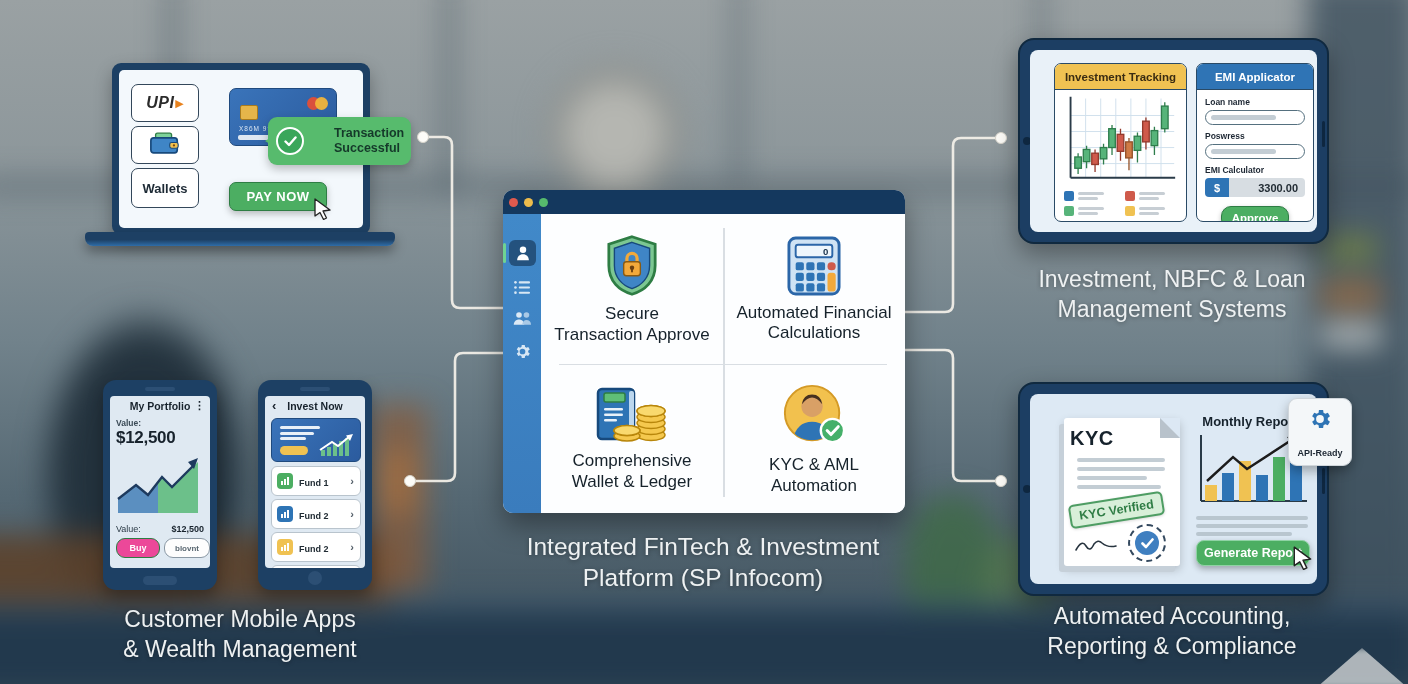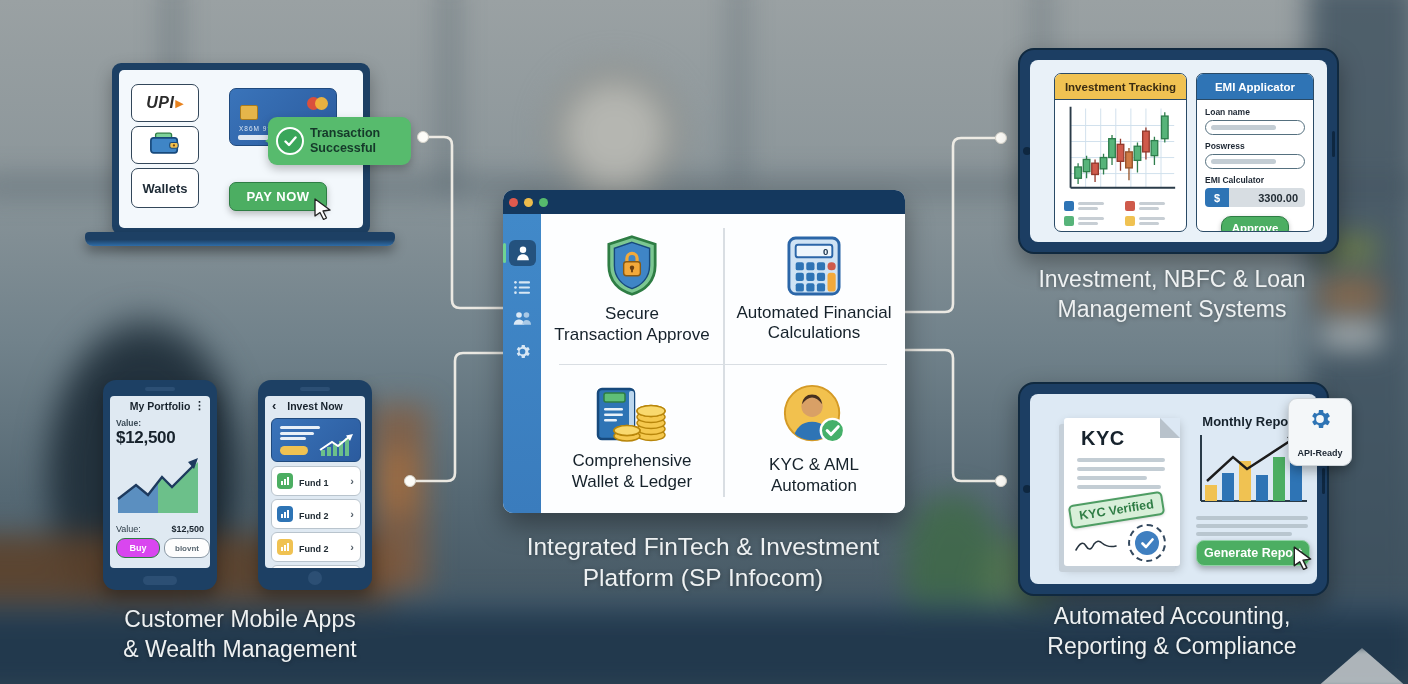--- a/index.html
+++ b/index.html
@@ -21,39 +21,39 @@
   .laptop .screen{position:absolute;left:34px;top:10px;width:244px;height:158px;background:#f3f8fc;border-radius:5px;overflow:visible;}
   .laptop .base{position:absolute;left:0;top:172px;width:310px;height:14px;border-radius:4px 4px 8px 8px;background:linear-gradient(180deg,#1d4064 0%,#1d4064 55%,#2f6da8 100%);box-shadow:0 6px 12px rgba(0,0,0,.35);}
   .pm-box{position:absolute;left:12px;width:66px;background:#fff;border:1.6px solid #33475a;border-radius:7px;display:flex;align-items:center;justify-content:center;}
   .upi-text{font-style:italic;font-weight:800;font-size:16px;letter-spacing:.5px;color:#2b2b2b;}
   .upi-arrow{color:#e8821d;font-size:11px;margin-left:1px;}
   .card{position:absolute;left:110px;top:18px;width:106px;height:56px;border-radius:7px;background:linear-gradient(135deg,#3a74ba,#2b5b9e);border:1.5px solid #1f4a7e;}
   .chip{position:absolute;left:10px;top:16px;width:16px;height:13px;border-radius:2px;background:#e5b54a;border:1px solid #a87b1e;}
   .mc{position:absolute;border-radius:50%;width:13px;height:13px;}
   .card-num{position:absolute;left:9px;top:36px;font-size:6.5px;letter-spacing:1px;color:#d7e4f2;}
   .card-stripe{position:absolute;left:8px;top:46px;width:62px;height:5px;border-radius:2px;background:#dfe8f2;}
-  .bubble{position:absolute;left:183px;top:57px;width:143px;height:48px;background:#57bb6d;border-radius:9px;z-index:3;display:flex;align-items:center;box-shadow:0 4px 10px rgba(0,0,0,.25);}
+  .bubble{position:absolute;left:183px;top:57px;width:143px;height:48px;background:#57bb6d;border-radius:9px;z-index:3;display:flex;align-items:center;box-shadow:0 4px 10px rgba(0,0,0,.25);gap:24px;}
   .bubble:before{content:"";position:absolute;left:-9px;top:18px;border:6px solid transparent;border-right:10px solid #57bb6d;}
   .toast-check{width:24px;height:24px;border-radius:50%;background:#3aa65a;border:2.5px solid #fff;margin:0 6px 0 8px;display:flex;align-items:center;justify-content:center;flex:none;}
   .toast-text{font-size:12.5px;font-weight:700;color:#15392a;line-height:1.2;}
   .paybtn{position:absolute;left:110px;top:112px;width:96px;height:27px;background:#4cae62;border:1.6px solid #2e7d44;border-radius:7px;color:#fff;font-weight:800;font-size:13px;letter-spacing:.5px;display:flex;align-items:center;justify-content:center;box-shadow:0 3px 7px rgba(0,0,0,.25);}
   .cursor{position:absolute;width:20px;height:22px;z-index:6;}
   
   .phone{position:absolute;width:114px;height:210px;background:#1d4064;border-radius:13px;z-index:10;box-shadow:0 8px 16px rgba(0,0,0,.3);}
   .phone .speaker{position:absolute;top:7px;left:50%;transform:translateX(-50%);width:30px;height:4px;border-radius:2px;background:#2c5overflow4;background:#2c4f74;}
   .phone .pscreen{position:absolute;left:7px;top:16px;width:100px;height:172px;background:#dfe9f2;border-radius:4px;overflow:hidden;}
   .phone .homebar{position:absolute;bottom:5px;left:50%;transform:translateX(-50%);width:34px;height:9px;border-radius:5px;background:#2c4f74;}
   .p1-head{position:absolute;left:0;top:4px;width:100%;text-align:center;font-size:10.5px;font-weight:700;color:#17222c;}
   .kebab{position:absolute;right:5px;top:3px;font-size:11px;color:#17222c;font-weight:700;}
   .p1-vlabel{position:absolute;left:6px;top:22px;font-size:8.5px;color:#3a4a56;font-weight:600;}
   .p1-value{position:absolute;left:6px;top:32px;font-size:17px;font-weight:800;color:#17222c;letter-spacing:-.3px;}
   .p1-chart{position:absolute;left:4px;top:58px;}
   .p1-row{position:absolute;left:6px;right:6px;top:128px;display:flex;justify-content:space-between;font-size:9px;color:#2b3a46;}
   .p1-row b{color:#17222c;}
-  .btn-buy{position:absolute;left:6px;top:142px;width:42px;height:18px;background:#d946ef;border:1.4px solid #2e7d44;border-radius:9px;color:#fff;font-size:9px;font-weight:800;display:flex;align-items:center;justify-content:center;}
+  .btn-buy{position:absolute;left:6px;top:142px;width:42px;height:18px;background:#ec4899;border:1.4px solid #2e7d44;border-radius:9px;color:#fff;font-size:9px;font-weight:800;display:flex;align-items:center;justify-content:center;}
   .btn-ghost{position:absolute;left:54px;top:142px;width:44px;height:18px;background:#fdfdfd;border:1.3px solid #8a98a4;border-radius:9px;color:#5a6872;font-size:8px;font-weight:700;display:flex;align-items:center;justify-content:center;}
   .p2-back{position:absolute;left:7px;top:2px;font-size:13px;font-weight:800;color:#17222c;}
   .p2-card{position:absolute;left:6px;top:22px;width:88px;height:42px;background:linear-gradient(135deg,#3a74ba,#2b5b9e);border-radius:6px;border:1px solid #1f4a7e;}
   .p2-line{position:absolute;height:3px;border-radius:2px;background:#e8f0f8;}
   .p2-pill{position:absolute;left:8px;top:27px;width:28px;height:9px;border-radius:5px;background:#f0c252;}
   .fund-row{position:absolute;left:6px;width:88px;height:28px;background:#fff;border:1.2px solid #b9c4cd;border-radius:6px;display:flex;align-items:center;}
   .fund-ic{width:16px;height:16px;border-radius:4px;margin:0 6px 0 5px;flex:none;display:flex;align-items:center;justify-content:center;}
   .fund-lab{font-size:9px;font-weight:700;color:#202b33;}
   .fund-ul{width:28px;height:2px;background:#c3cdd4;border-radius:1px;margin-top:2px;}
   .fund-ch{margin-left:auto;margin-right:6px;font-size:11px;font-weight:700;color:#55606a;}
@@ -85,21 +85,21 @@
   .emi-cur{width:24px;background:#2e74b5;color:#fff;font-weight:800;font-size:11px;display:flex;align-items:center;justify-content:center;}
   .emi-amt{flex:1;background:#d7dde2;color:#222c34;font-weight:800;font-size:11px;display:flex;align-items:center;justify-content:flex-end;padding-right:7px;}
   .approve{margin:9px auto 0;width:66px;height:21px;background:#4cae62;border:1.6px solid #2e7d44;border-radius:10px;color:#fff;font-size:11.5px;font-weight:800;display:flex;align-items:center;justify-content:center;box-shadow:0 2px 5px rgba(0,0,0,.25);}
   .leg{display:flex;align-items:center;gap:4px;}
   .leg i{width:10px;height:10px;border-radius:2px;flex:none;}
   .leg .bars{display:flex;flex-direction:column;gap:2px;}
   .leg .bars b{display:block;height:3px;border-radius:2px;background:#c7ced4;}
   
   .doc{position:absolute;left:34px;top:24px;width:116px;height:148px;background:#fff;border-radius:3px;box-shadow:-5px 6px 0 #c6d0d9,0 4px 10px rgba(0,0,0,.2);}
   .doc:after{content:"";position:absolute;right:0;top:0;border-style:solid;border-width:0 20px 20px 0;border-color:#dde4ea transparent transparent #b8c2cb;border-color:transparent #dce8f4 #b8c2cb transparent;}
-  .kyc-title{position:absolute;left:17px;top:9px;font-size:20px;font-weight:800;color:#16222c;letter-spacing:.5px;}
+  .kyc-title{position:absolute;left:6px;top:9px;font-size:20px;font-weight:800;color:#16222c;letter-spacing:.5px;}
   .doc-line{position:absolute;left:13px;height:4px;border-radius:2px;background:#c3cdd4;}
   .stamp{position:absolute;left:5px;top:80px;transform:rotate(-9deg);background:#d8efd9;border:2px solid #4e9d63;border-radius:5px;padding:3px 8px;font-size:12.5px;font-weight:800;color:#2f7d45;box-shadow:0 1px 3px rgba(0,0,0,.15);}
   .seal{position:absolute;left:64px;top:106px;width:34px;height:34px;border:2px dashed #33485e;border-radius:50%;display:flex;align-items:center;justify-content:center;}
   .seal i{width:24px;height:24px;border-radius:50%;background:#3f7fc0;display:flex;align-items:center;justify-content:center;}
   .mr-title{position:absolute;left:160px;top:20px;width:120px;text-align:center;font-size:13px;font-weight:800;color:#16222c;}
   .mr-lines{position:absolute;left:166px;top:122px;width:112px;}
   .mr-lines b{display:block;height:3.5px;border-radius:2px;background:#b9c6cf;margin-bottom:4.5px;}
   .genbtn{position:absolute;left:166px;top:146px;width:112px;height:24px;background:#4cae62;border:1.6px solid #8fd3a4;border-radius:8px;color:#fff;font-size:12.5px;font-weight:800;display:flex;align-items:center;justify-content:center;box-shadow:0 3px 6px rgba(0,0,0,.3);}
   .api-badge{position:absolute;left:1288px;top:398px;width:62px;height:66px;background:#f4f7f9;border:1px solid #d0d6db;border-radius:9px;z-index:11;display:flex;flex-direction:column;align-items:center;justify-content:center;gap:16px;box-shadow:0 5px 12px rgba(0,0,0,.3);}
   .api-badge span{font-size:9px;font-weight:800;color:#1d2733;}
@@ -412,21 +412,21 @@
         </div>
       </div>
     </div>
   </div>
 
   <div class="caption" style="left:483px;top:531px;width:440px;font-size:24.5px;line-height:31px;">
     <div>Integrated FinTech &amp; Investment</div>
     <div>Platform (SP Infocom)</div>
   </div>
 
-  <div class="tablet" style="left:1018px;top:48px;height:202px;padding-left:10px;">
+  <div class="tablet" style="left:1018px;top:38px;height:202px;">
     <div class="tab-cam"></div>
     <div class="tab-btn"></div>
     <div class="tab-screen" style="background:#e9f1f8;">
       <div class="panel" style="left:24px;top:13px;width:131px;height:157px;">
         <div class="panel-head" style="background:#f0c252;color:#3a2c12;font-size:11.5px;">Investment Tracking</div>
         <svg width="127" height="98" viewBox="0 0 126 104" style="display:block;margin:1px auto 0;">
           <g stroke="#cfdfec" stroke-width="1">
             <line x1="26" y1="8" x2="26" y2="92"></line>
               <line x1="42" y1="8" x2="42" y2="92"></line>
               <line x1="58" y1="8" x2="58" y2="92"></line>

